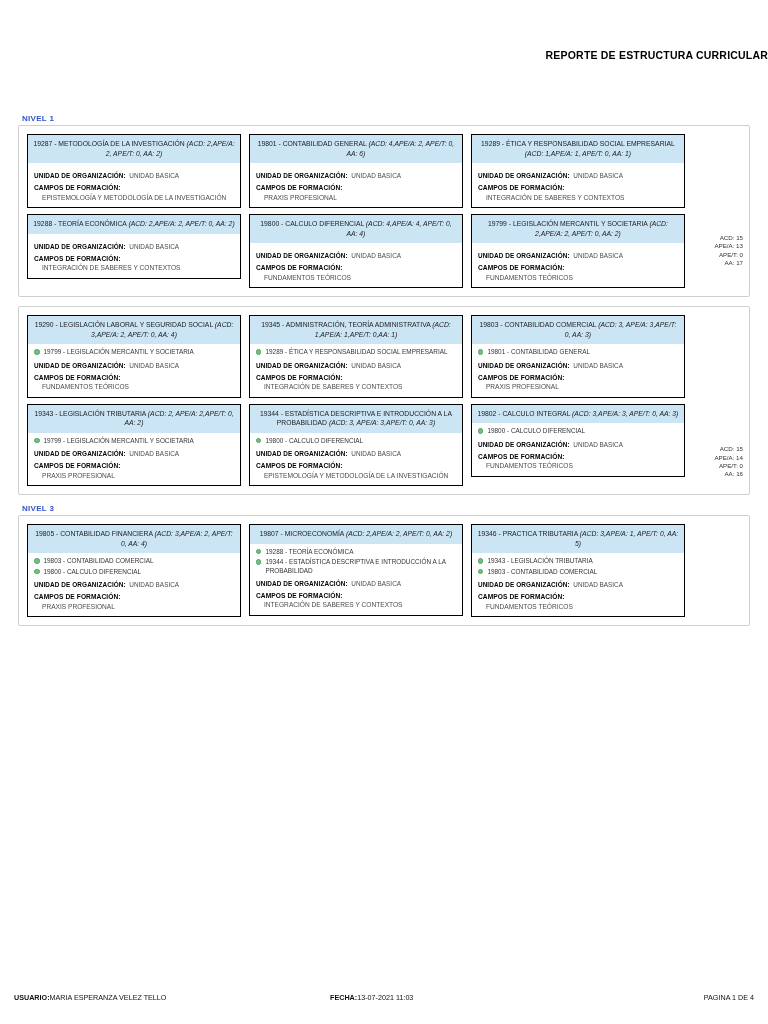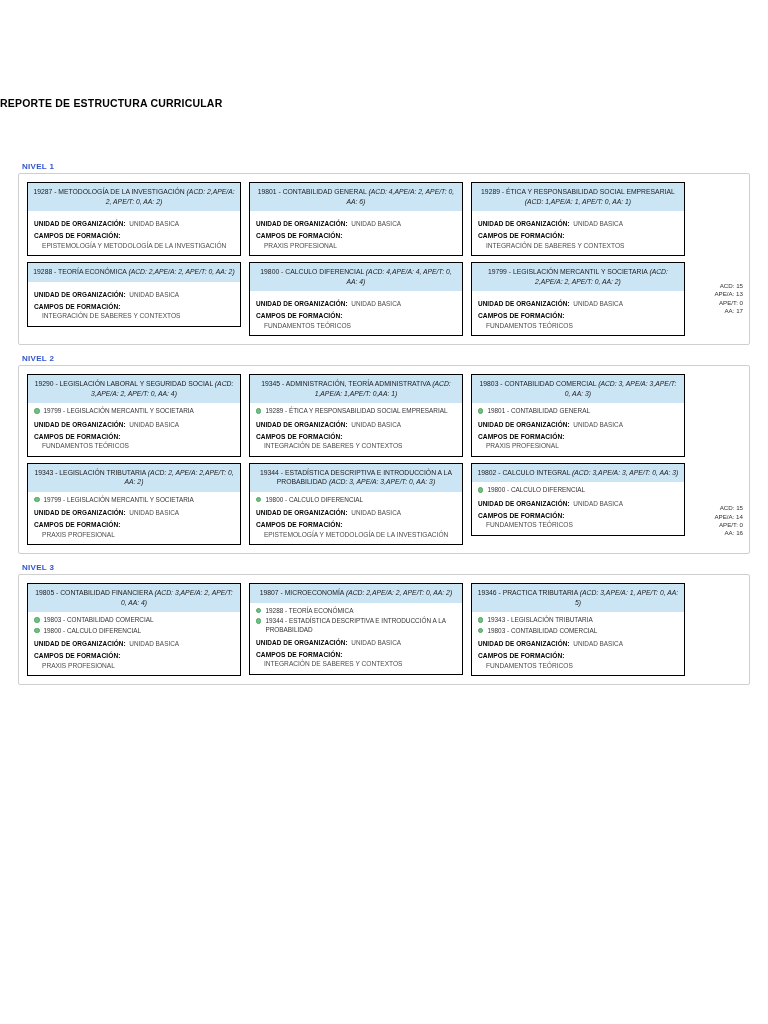--- a/index.html
+++ b/index.html
@@ -6,21 +6,21 @@
   html, body {
     margin: 0; padding: 0;
     width: 768px; height: 1024px;
     background: #ffffff;
     font-family: "Liberation Sans", sans-serif;
     color: #1a1a1a;
   }
   .page { position: relative; width: 768px; height: 1024px; overflow: hidden; }
 
   
-  .title-block { padding-top: 96px; text-align: left; }
+  .title-block { padding-top: 48px; text-align: right; margin-left: 42px; }
   .title-line {
     font-size: 10.5px; font-weight: bold; letter-spacing: .2px;
     line-height: 15px; color: #000;
   }
 
   
   .levels { padding: 6px 18px 0 18px; margin-top: 45px; }
   .level { position: relative; margin-bottom: 9px; }
   .level-label {
     font-size: 8px; font-weight: bold; color: #3355cc;
@@ -179,21 +179,20 @@
                 <div>ACD: 15</div>
                 <div>APE/A: 13</div>
                 <div>APE/T: 0</div>
                 <div>AA: 17</div>
               </div>
             </div>
           </div>
         </div>
       </div>
       <div class="level">
-        <div class="level-label">NIVEL 2</div>
         <div class="level-box">
           <div class="level-grid">
             <div class="col col-a">
               <div class="card">
                 <div class="card-header"><span class="code">19290 - LEGISLACIÓN LABORAL Y SEGURIDAD SOCIAL </span><span class="hours">(ACD: 3,APE/A: 2, APE/T: 0, AA: 4)</span></div>
                 <div class="card-body">
                   <div class="prereq">
                     <span class="bullet"></span>
                     <span class="prereq-text">19799 - LEGISLACIÓN MERCANTIL Y SOCIETARIA</span>
                   </div>
@@ -353,14 +352,19 @@
                   </div>
                 </div>
               </div>
             </div>
             <div class="summary-col"></div>
           </div>
         </div>
       </div>
     </div>
 
+  <div class="footer">
+    <div class="footer-left"><b>USUARIO:</b><span>MARIA ESPERANZA VELEZ TELLO</span></div>
+    <div class="footer-center"><b>FECHA:</b><span>13-07-2021 11:03</span></div>
+    <div class="footer-right">PAGINA 1 DE 4</div>
+  </div>
 
 </div>
 
 </body></html>

